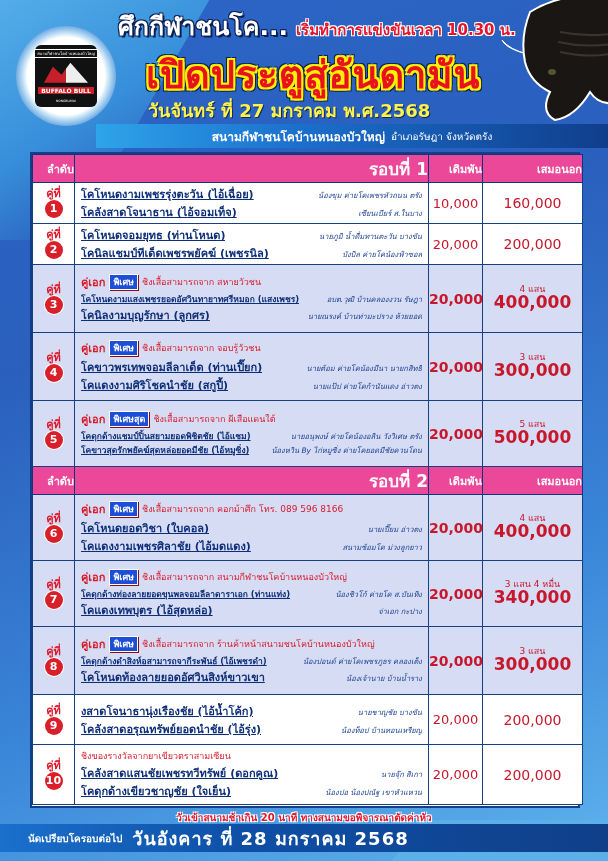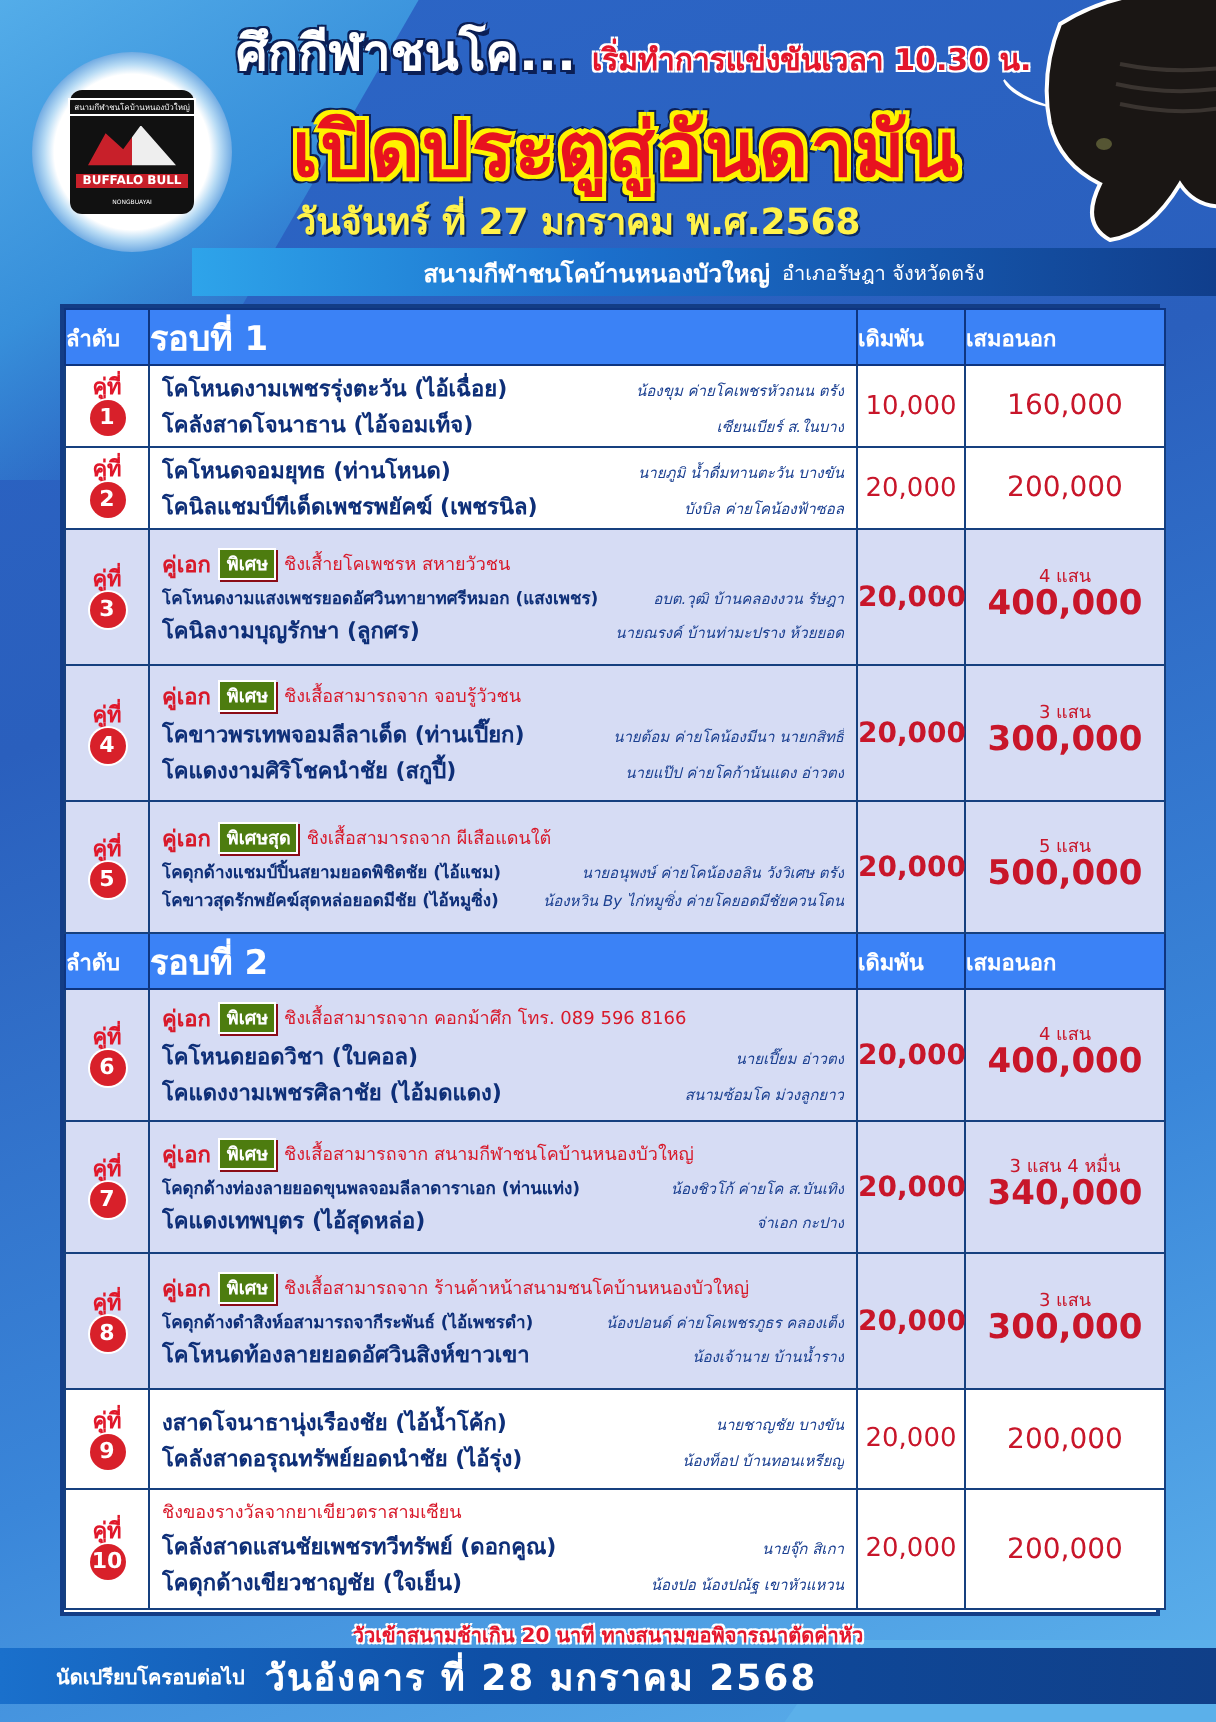--- a/index.html
+++ b/index.html
@@ -73,46 +73,46 @@
   }
 
   
   .table-wrap {
     position: absolute; left: 30px; top: 152px; width: 550px; height: 656px;
     background: #ffffff; border: 2px solid #133d86;
   }
   table { width: 100%; border-collapse: collapse; table-layout: fixed; }
   col.c1 { width: 42px; } col.c2 { width: 354px; } col.c3 { width: 54px; } col.c4 { width: 100px; }
   th {
-    background: #3b82f6; color: #fff; height: 26px; border: 1px solid #0e3580;
-    font-size: 11px; font-weight: bold; text-align: left;
+    background: #ec4899; color: #fff; height: 26px; border: 1px solid #0e3580;
+    font-size: 11px; font-weight: bold; text-align: right;
   }
   th.round { font-size: 17px; }
   td { border: 1px solid #16407f; vertical-align: middle; }
   tr.pair td { background: #ffffff; }
   tr.pair.shaded td { background: #d6dcf4; }
 
   .pair-no {
     text-align: center; color: #e0172a; font-weight: bold; font-size: 11px; line-height: 1.0;
   }
   .pair-no .num {
     display: inline-block; width: 18px; height: 18px; border-radius: 50%;
     background: #d8202a; color: #fff; font-size: 11px; line-height: 18px; margin-top: 1px;
     box-shadow: 0 0 0 1px #fff;
   }
   .match { padding: 2px 6px; }
   .feature-line { display: flex; align-items: center; gap: 4px; white-space: nowrap; margin-bottom: 1px; }
   .feature-tag { font-size: 11px; font-weight: bold; color: #d8192a; }
   .feature-badge {
-    font-size: 9px; font-weight: bold; color: #fff; background: #4d7c0f; padding: 0 3px; border: 1px solid #fff;
+    font-size: 9px; font-weight: bold; color: #fff; background: #1d4ed8; padding: 0 3px; border: 1px solid #fff;
     box-shadow: 1px 1px 0 #8b0c16;
   }
   .feature-text { font-size: 9px; color: #d8192a; }
   .bull-row { display: flex; align-items: baseline; justify-content: space-between; white-space: nowrap; gap: 4px; }
-  .bull-name { font-size: 11px; color: #0e2f78; font-weight: bold; overflow: hidden; }
+  .bull-name { font-size: 11px; color: #0e2f78; font-weight: bold; overflow: hidden; text-decoration: underline; }
   .bull-name.small { font-size: 8.5px; }
   .owner { font-size: 7.5px; color: #1a3f90; font-style: italic; overflow: hidden; flex-shrink: 1; }
 
   .bet, .prize { text-align: center; color: #c8162a; white-space: nowrap; }
   .bet { font-size: 13px; }
   .bet.big { font-size: 14px; font-weight: bold; }
   .prize { font-size: 14px; }
   .prize.big { font-size: 17px; font-weight: bold; line-height: 1.05; }
   .prize .sub { display: block; font-size: 9px; font-weight: normal; color: #c8162a; }
 
@@ -210,21 +210,21 @@
             </td>
             <td class="bet">20,000</td>
             <td class="prize"><span>200,000</span></td>
           </tr>
           <tr class="pair shaded" style="height: 68px;">
             <td class="pair-no"><div>คู่ที่</div><span class="num">3</span></td>
             <td class="match">
               <div class="feature-line">
                 <span class="feature-tag">คู่เอก</span>
                 <span class="feature-badge">พิเศษ</span>
-                <span class="feature-text">ชิงเสื้ายโคเพชรห สหายวัวชน</span>
+                <span class="feature-text">ชิงเสื้อสามารถจาก สหายวัวชน</span>
               </div>
               <div class="bull-row">
                 <span class="bull-name small">โคโหนดงามแสงเพชรยอดอัศวินทายาทศรีหมอก (แสงเพชร)</span>
                 <span class="owner">อบต.วุฒิ บ้านคลองงวน รัษฎา</span>
               </div>
               <div class="bull-row">
                 <span class="bull-name">โคนิลงามบุญรักษา (ลูกศร)</span>
                 <span class="owner">นายณรงค์ บ้านท่ามะปราง ห้วยยอด</span>
               </div>
             </td>

